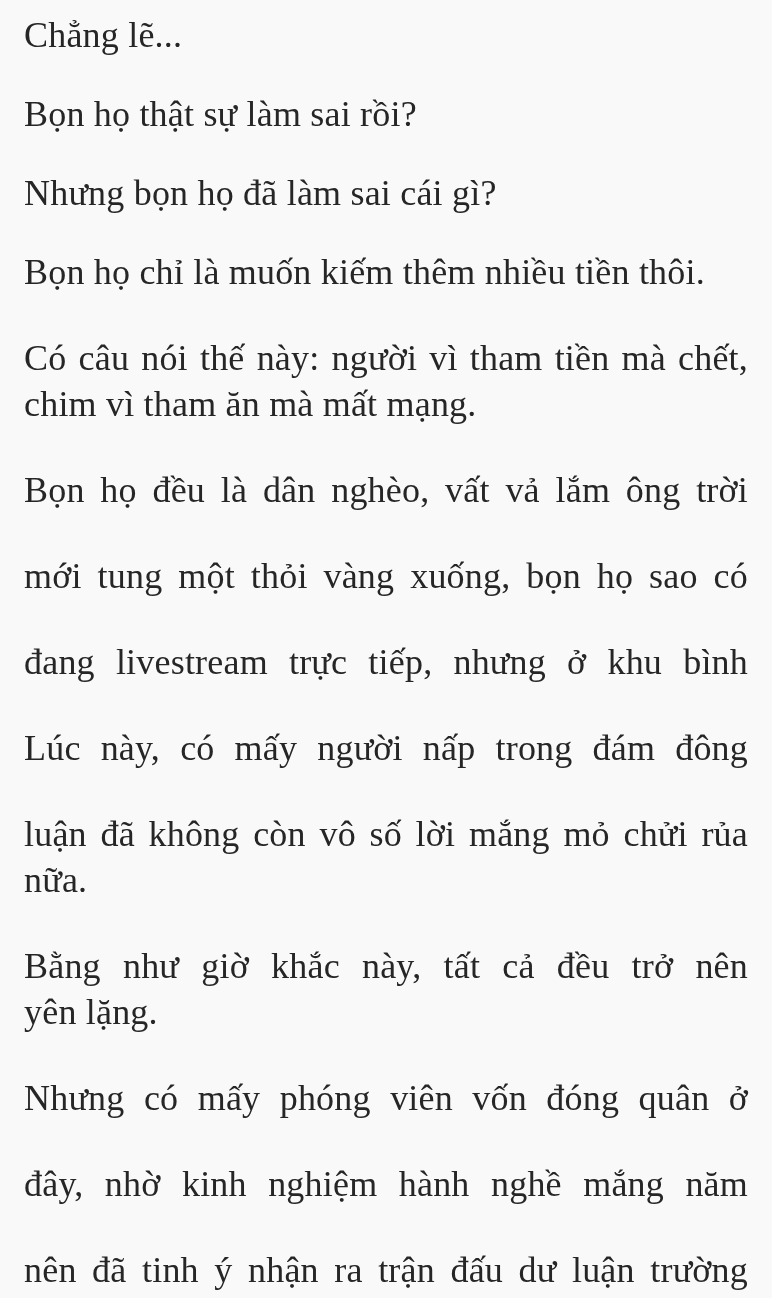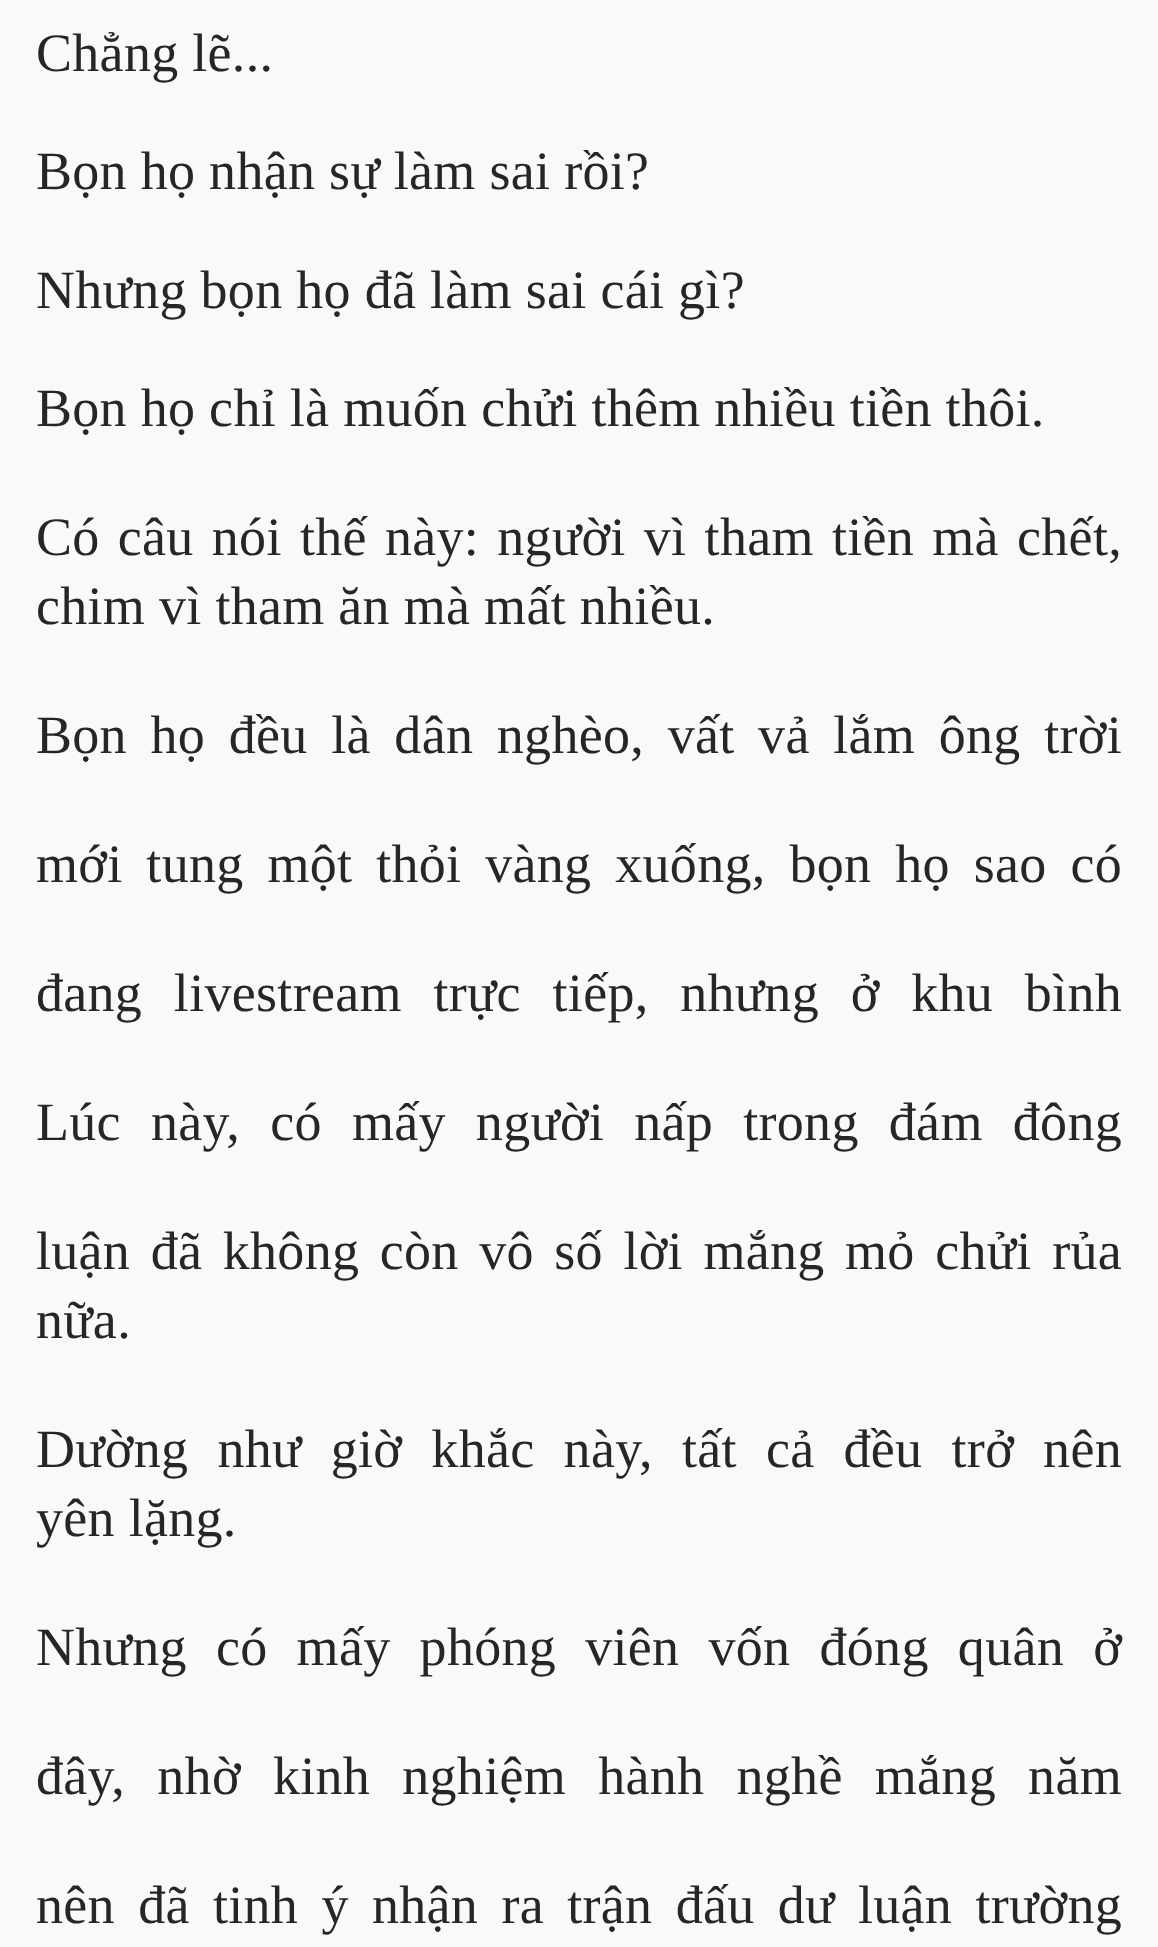--- a/index.html
+++ b/index.html
@@ -40,44 +40,44 @@
 </style>
 </head>
 <body style="background: rgb(248, 249, 248);">
 
 <main class="reader-page">
   <div class="text-content" style="color: rgb(38, 38, 38);">
       <div class="para">
         <div class="line">Chẳng lẽ...</div>
       </div>
       <div class="para">
-        <div class="line">Bọn họ nhận sự làm sai rồi?</div>
+        <div class="line">Bọn họ thật sự làm sai rồi?</div>
       </div>
       <div class="para">
         <div class="line">Nhưng bọn họ đã làm sai cái gì?</div>
       </div>
       <div class="para">
-        <div class="line">Bọn họ chỉ là muốn chửi thêm nhiều tiền thôi.</div>
+        <div class="line">Bọn họ chỉ là muốn kiếm thêm nhiều tiền thôi.</div>
       </div>
       <div class="para">
         <div class="line just">Có câu nói thế này: người vì tham tiền mà chết,</div>
-        <div class="line">chim vì tham ăn mà mất nhiều.</div>
+        <div class="line">chim vì tham ăn mà mất mạng.</div>
       </div>
       <div class="para">
         <div class="line just">Bọn họ đều là dân nghèo, vất vả lắm ông trời</div>
         <div class="line just">mới tung một thỏi vàng xuống, bọn họ sao có</div>
       </div>
       <div class="para">
         <div class="line just">đang livestream trực tiếp, nhưng ở khu bình</div>
         <div class="line just">Lúc này, có mấy người nấp trong đám đông</div>
         <div class="line just">luận đã không còn vô số lời mắng mỏ chửi rủa</div>
         <div class="line">nữa.</div>
       </div>
       <div class="para">
-        <div class="line just">Dường như giờ khắc này, tất cả đều trở nên</div>
+        <div class="line just">Bằng như giờ khắc này, tất cả đều trở nên</div>
         <div class="line">yên lặng.</div>
       </div>
       <div class="para">
         <div class="line just">Nhưng có mấy phóng viên vốn đóng quân ở</div>
         <div class="line just">đây, nhờ kinh nghiệm hành nghề mắng năm</div>
         <div class="line just">nên đã tinh ý nhận ra trận đấu dư luận trường</div>
       </div>
     </div>
 </main>
 

